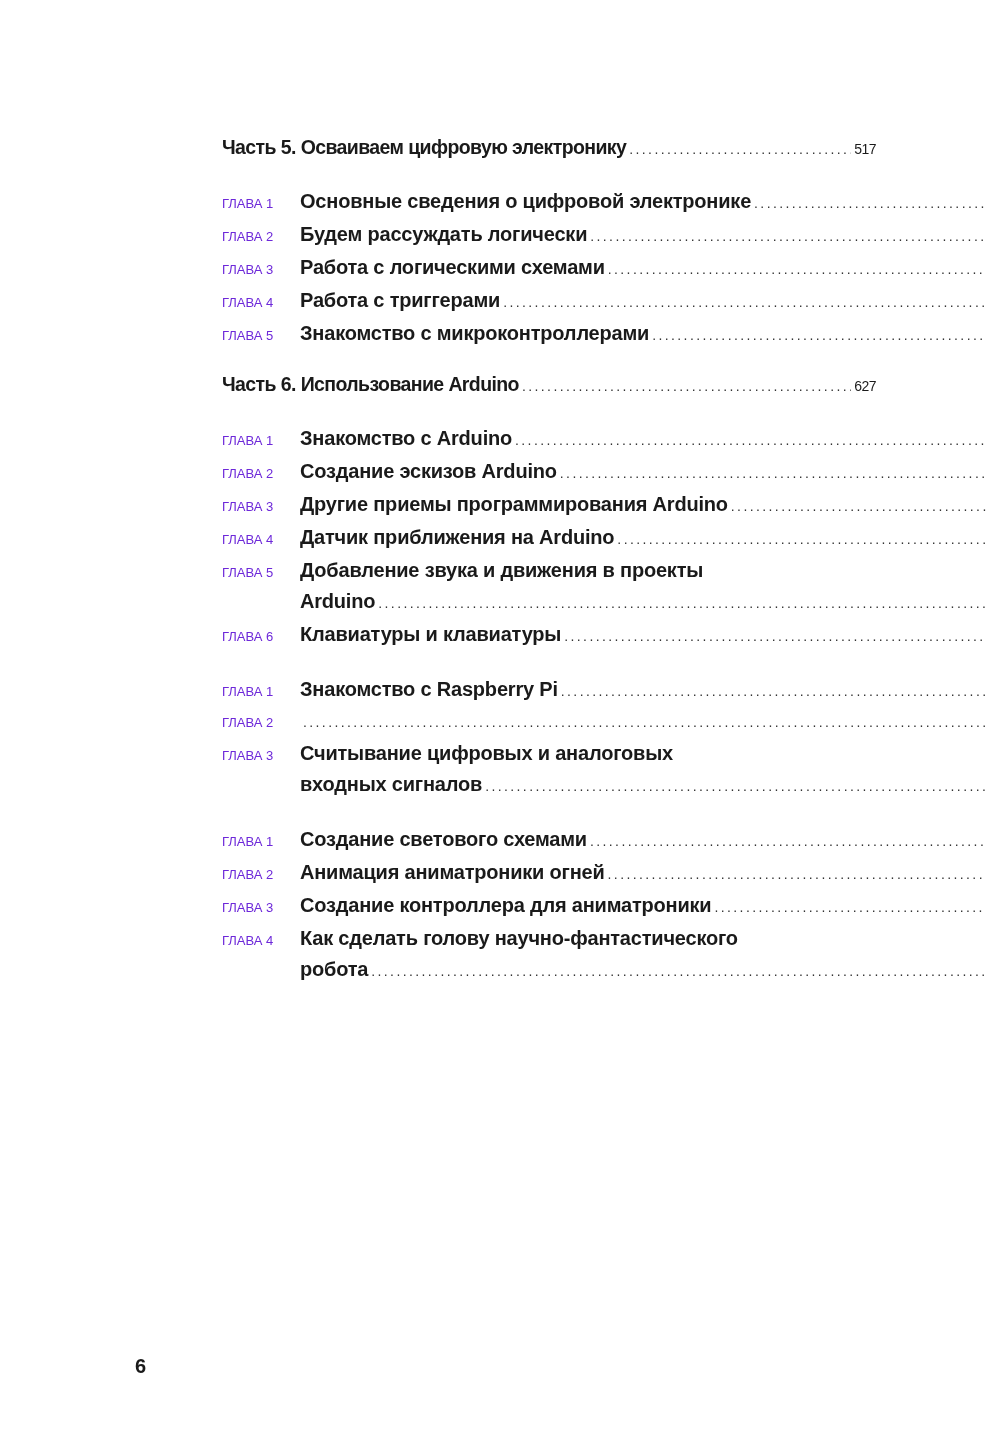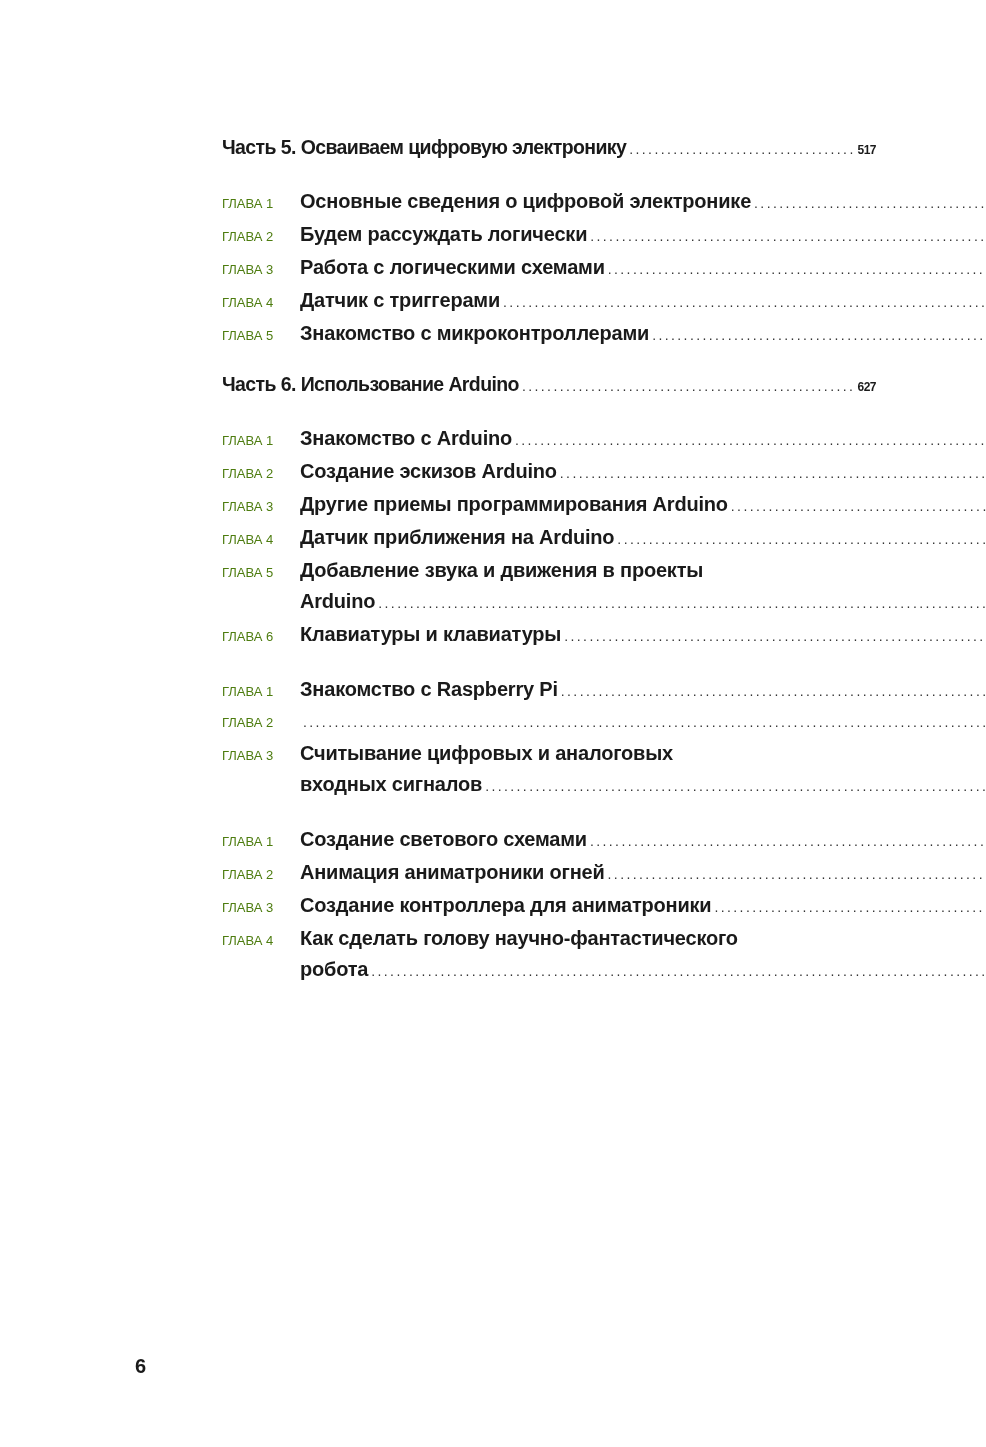--- a/index.html
+++ b/index.html
@@ -1,23 +1,23 @@
 <!DOCTYPE html>
 <html><head>
 <meta charset="utf-8">
 <style>
   html, body { margin:0; padding:0; background:#ffffff; }
   body { width:986px; height:1447px; position:relative; overflow:hidden; color:#1a1a1a; font-family:"Liberation Sans", sans-serif; }
   .toc { position:absolute; left:222px; top:136px; width:654px; }
   .part { margin-bottom:22px; }
   .row { display:flex; align-items:baseline; }
   .part-title-row { font-weight:bold; font-size:19.5px; letter-spacing:-0.6px; height:32px; margin-bottom:18px; }
-  .part-title-row .pg { font-size:12px; font-weight:bold; letter-spacing:-0.5px; }
+  .part-title-row .pg { font-size:14px; font-weight:normal; letter-spacing:-0.5px; }
   .chapter { font-size:20px; font-weight:bold; letter-spacing:-0.2px; line-height:31px; }
-  .ch-label { font-size:13px; font-weight:normal; width:78px; flex:0 0 78px; letter-spacing:0; color:#4d7c0f; }
+  .ch-label { font-size:13px; font-weight:normal; width:78px; flex:0 0 78px; letter-spacing:0; color:#6d28d9; }
   .ch-body { flex:1; display:flex; flex-direction:column; }
   .ch-line { display:flex; align-items:baseline; }
   .dots { flex:1; overflow:hidden; white-space:nowrap; margin:0 3px; font-weight:normal; font-size:14px; letter-spacing:2.4px; color:#333; }
   .dots::after { content:"........................................................................................................................................"; }
   .pg { font-size:14px; font-weight:normal; letter-spacing:-0.5px; flex:0 0 auto; }
   .index-row { font-weight:bold; font-size:20px; letter-spacing:-0.5px; margin-top:20px; }
   .page-number { position:absolute; left:135px; top:1355px; font-size:20px; font-weight:bold; }
 </style>
 </head>
 <body>
@@ -53,21 +53,21 @@
           <div class="ch-line">
             <span>Работа с логическими схемами</span>
             <span class="dots"></span>
           </div>
         </div>
       </div>
       <div class="row chapter">
         <span class="ch-label">ГЛАВА 4</span>
         <div class="ch-body">
           <div class="ch-line">
-            <span>Датчик с триггерами</span>
+            <span>Работа с триггерами</span>
             <span class="dots"></span>
           </div>
         </div>
       </div>
       <div class="row chapter">
         <span class="ch-label">ГЛАВА 5</span>
         <div class="ch-body">
           <div class="ch-line">
             <span>Знакомство с микроконтроллерами</span>
             <span class="dots"></span>

